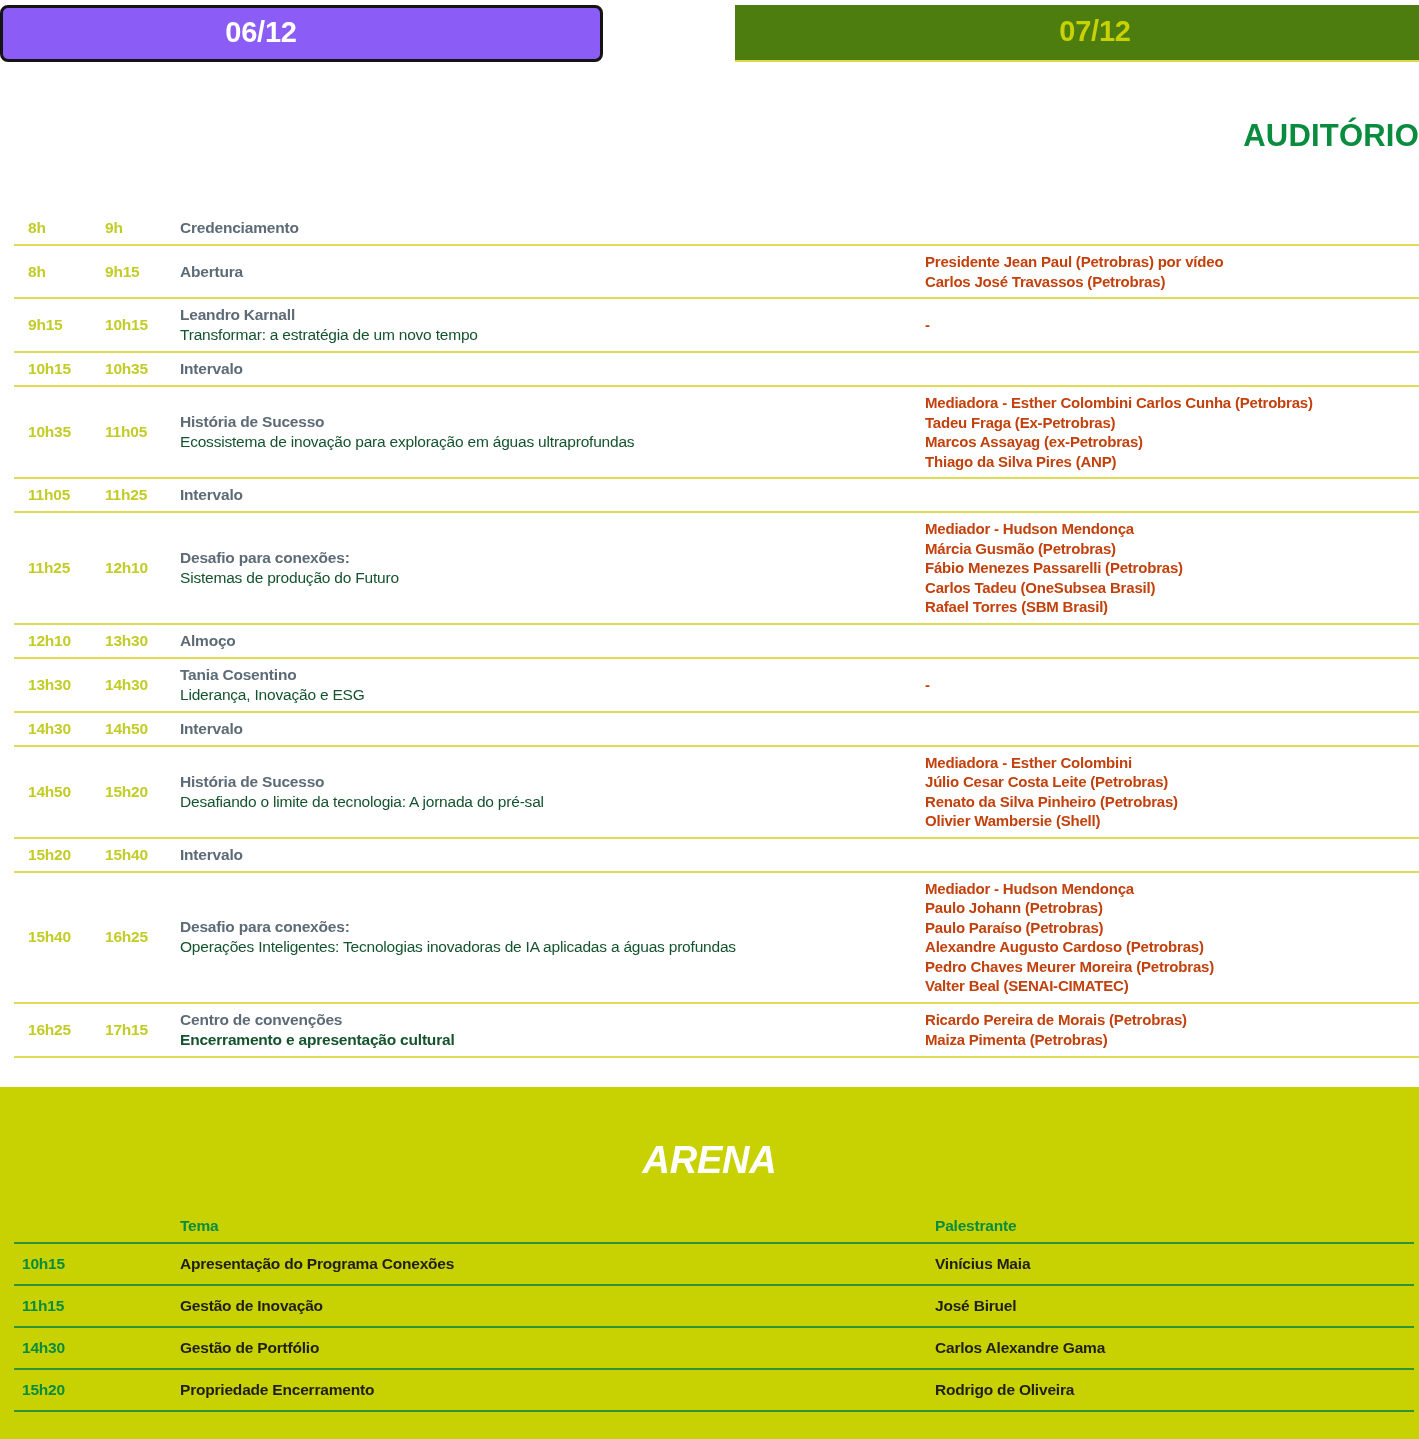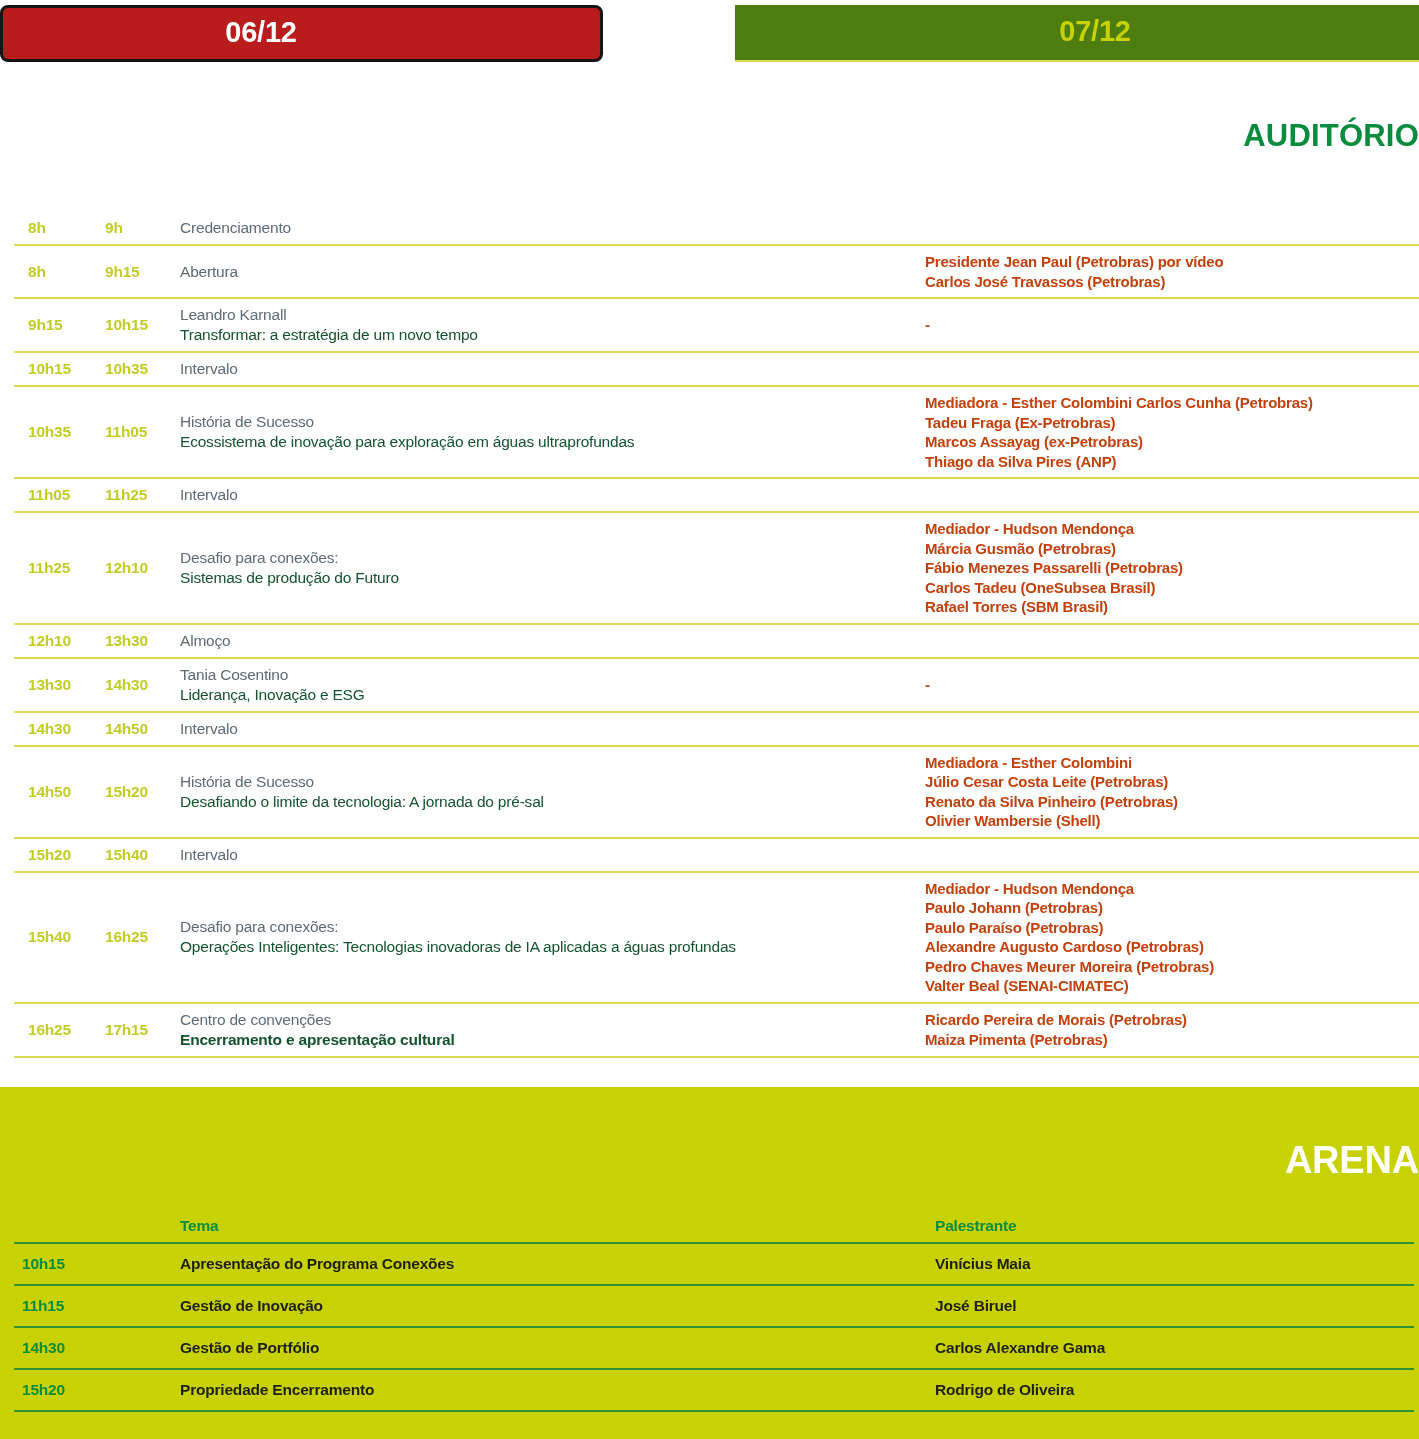--- a/index.html
+++ b/index.html
@@ -10,21 +10,21 @@
     letter-spacing: -0.2px;
     -webkit-font-smoothing: antialiased;
   }
   .page { width: 1419px; min-height: 1439px; background: #fff; }
 
   
   .tabbar { position: relative; height: 62px; width: 100%; }
   .tab { cursor: pointer; }
   .tab-active {
     position: absolute; left: 0; top: 5px; width: 603px; height: 57px;
-    background: #b91c1c;
+    background: #8b5cf6;
     border: 3px solid #141414;
     border-radius: 8px;
   }
   .tab-active .tab-label {
     position: absolute; left: 258px; top: 50%;
     transform: translate(-50%, -54%);
     color: #ffffff; font-weight: bold; font-size: 29px;
   }
   .tab-inactive {
     position: absolute; left: 735px; right: 0; top: 5px; height: 57px;
@@ -49,40 +49,41 @@
   .aud-table { margin: 58px 0 0 14px; }
   .aud-row {
     display: grid;
     grid-template-columns: 77px 75px 745px 1fr;
     align-items: center;
     padding: 6px 0 6px 14px;
     border-bottom: 2px solid #e0da55;
   }
   .t-time { color: #c2cc27; font-weight: bold; font-size: 15.5px; line-height: 20px; }
   .r-titlecell { padding-right: 30px; }
-  .r-title { color: #5d6b77; font-weight: normal; font-size: 15.5px; line-height: 20px; }
+  .r-title { color: #5d6b77; font-weight: bold; font-size: 15.5px; line-height: 20px; }
   .r-subtitle { color: #14532d; font-weight: normal; font-size: 15.5px; line-height: 20px; }
   .r-subtitle.bold { font-weight: bold; }
   .r-speakers { padding-right: 10px; }
   .speaker-line { color: #c2410c; font-weight: bold; font-size: 15px; line-height: 19.5px; }
 
   
   .arena {
     margin-top: 29px;
     background: #c8d202;
     padding-bottom: 45px;
     min-height: 358px;
   }
   .arena-title {
     margin: 0;
     padding: 52px 0 28px 0;
-    text-align: right;
+    text-align: center;
     color: #ffffff;
     font-size: 38px;
     font-weight: bold;
+    font-style: italic;
   }
   .arena-table { margin-left: 14px; margin-right: 5px; }
   .arena-hrow {
     display: grid;
     grid-template-columns: 158px 755px 1fr;
     padding: 6px 0 6px 8px;
     border-bottom: 2px solid #2f9433;
   }
   .arena-hcell { color: #0a8c3f; font-weight: bold; font-size: 15.5px; line-height: 20px; }
   .arena-row {

